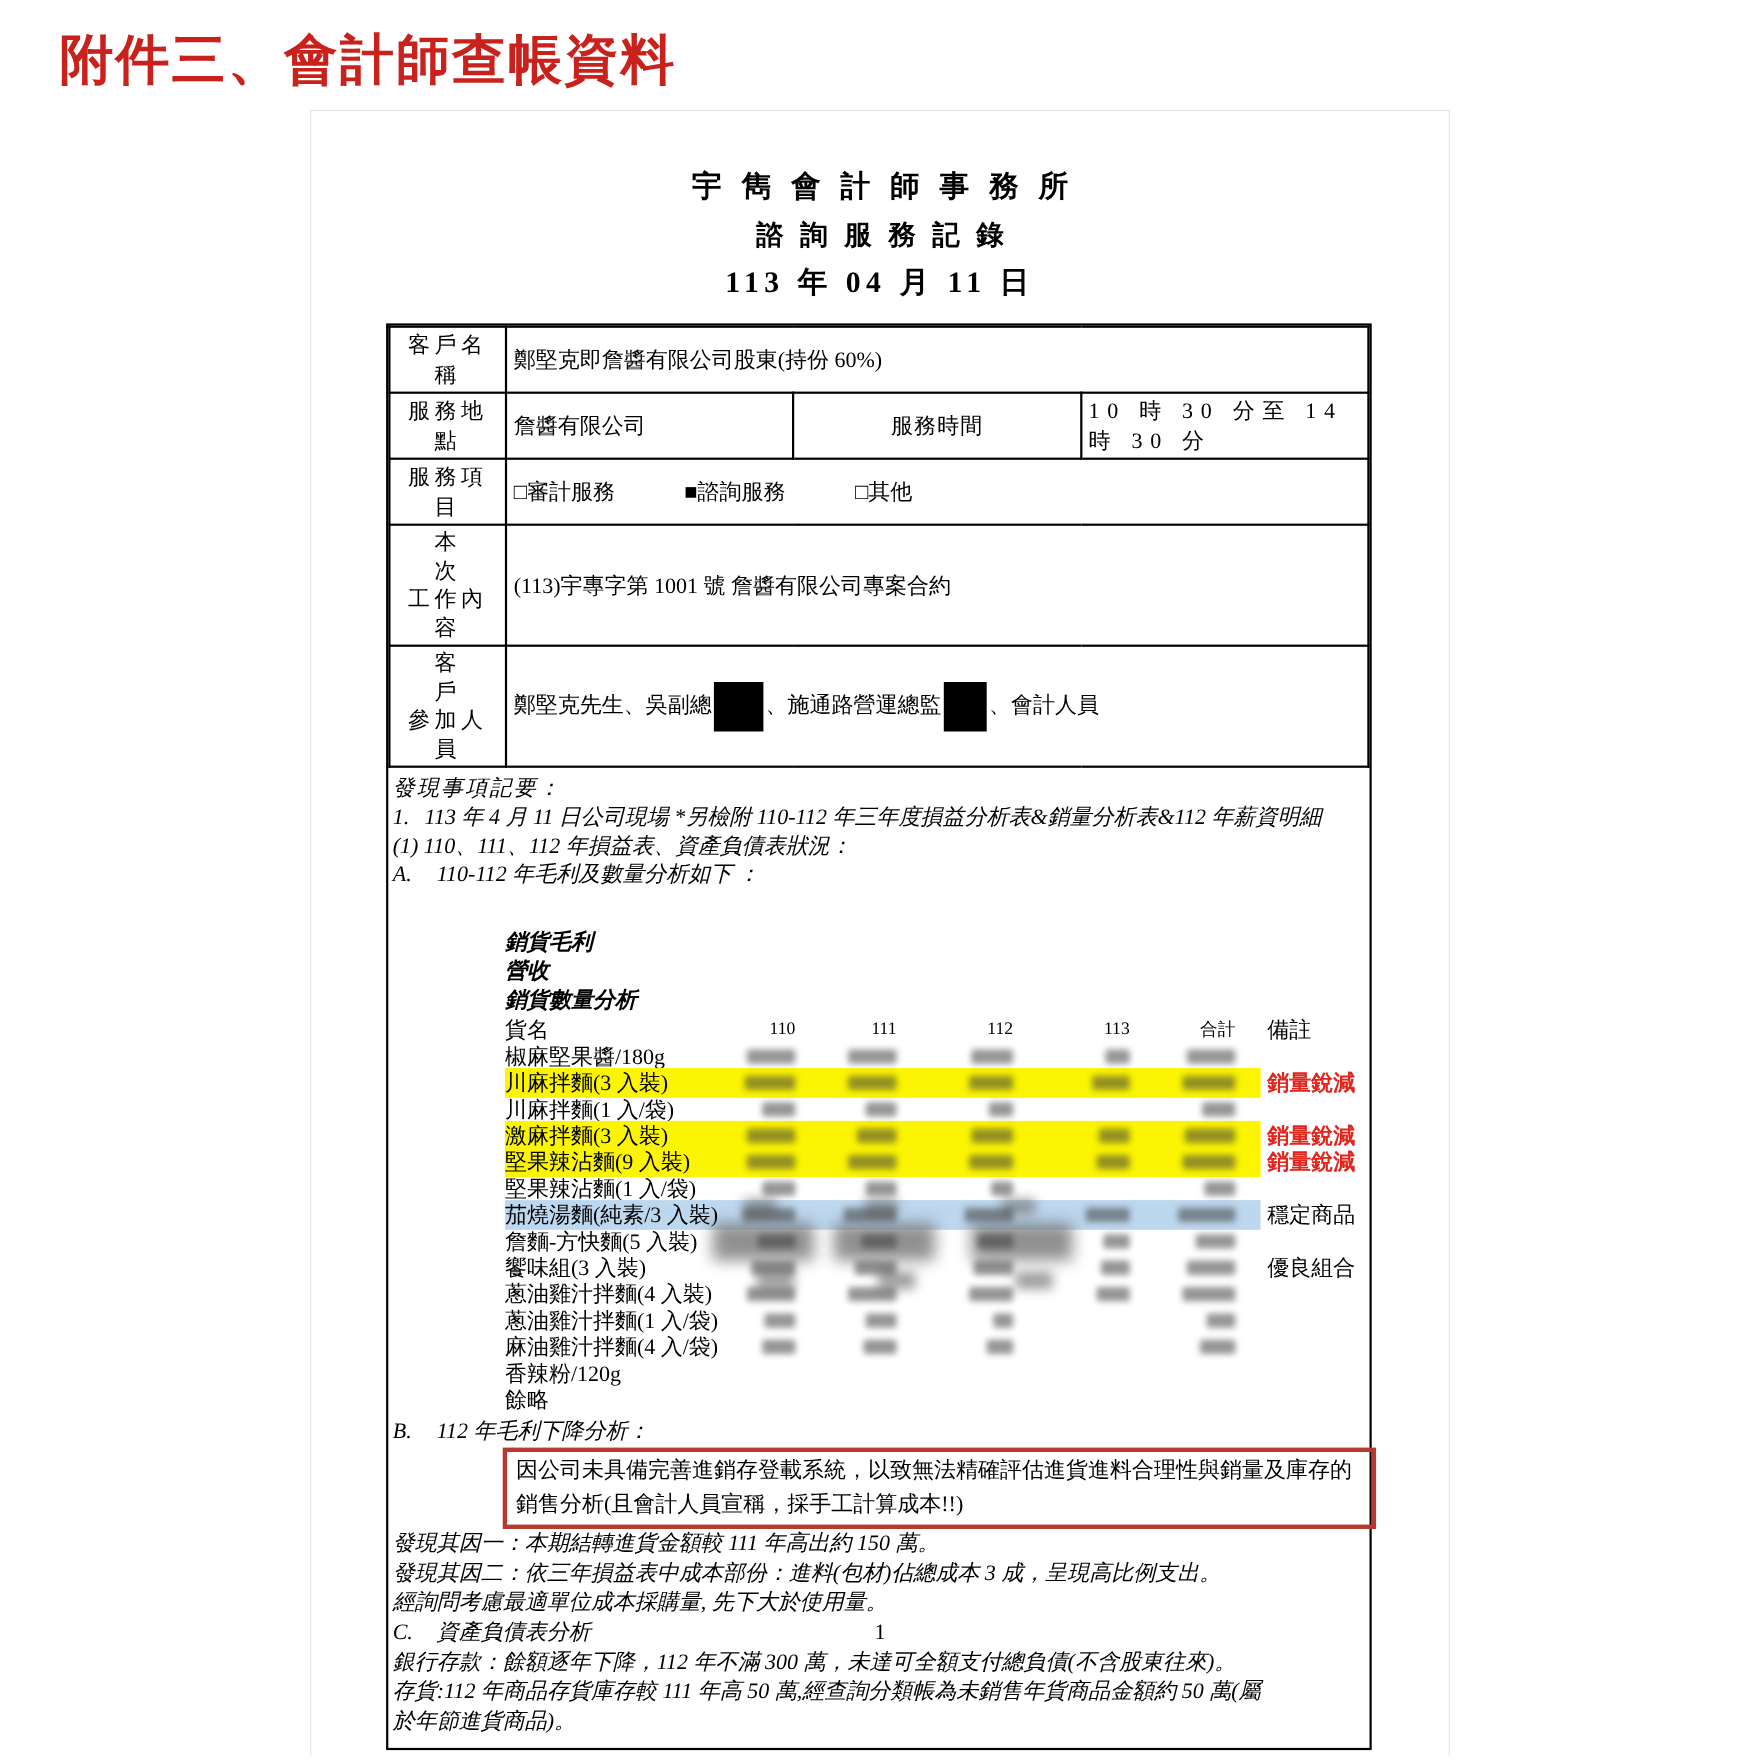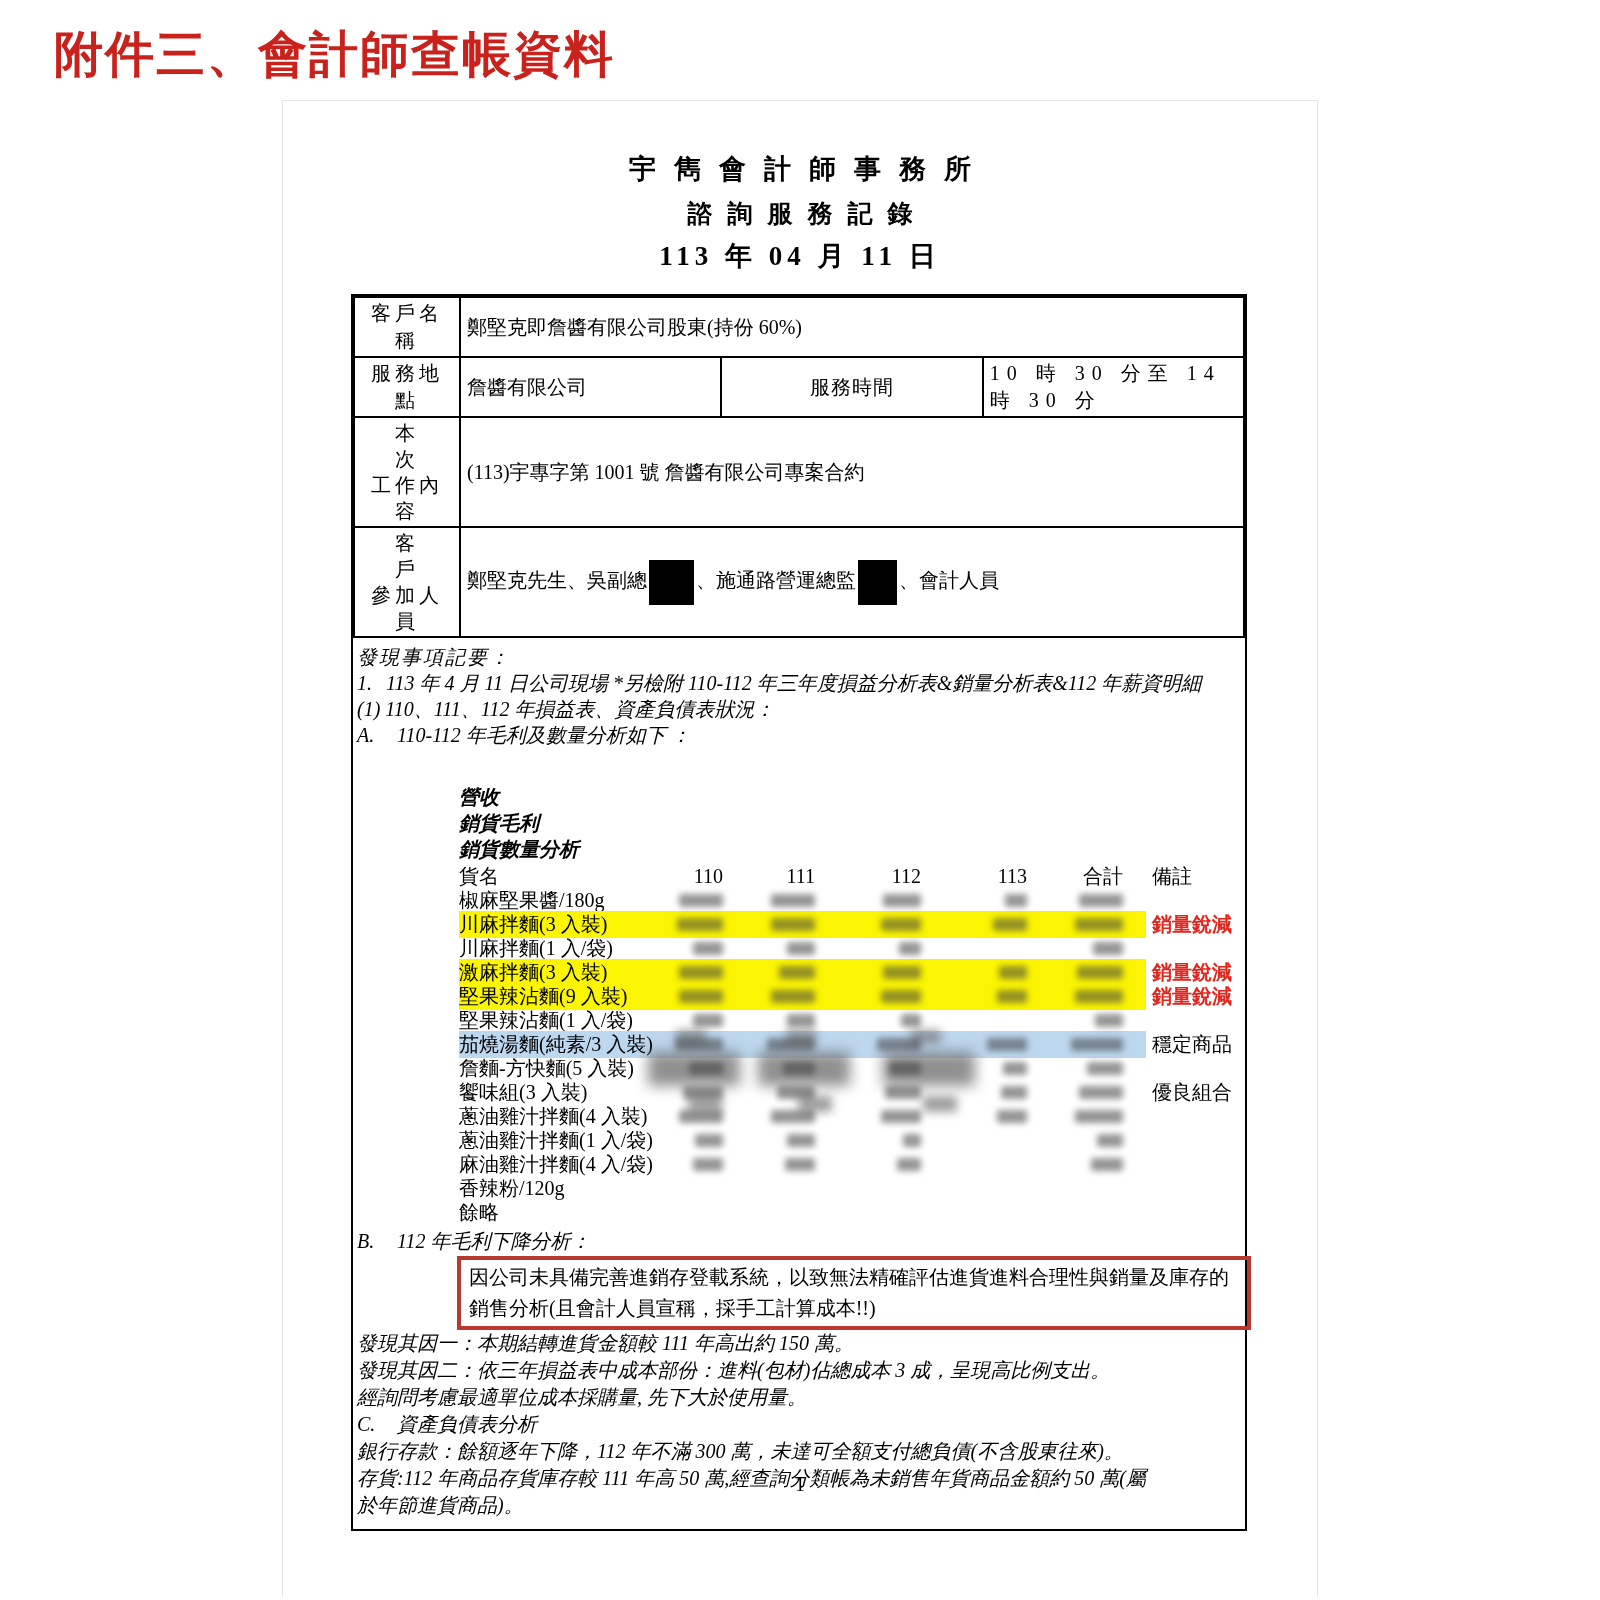--- a/index.html
+++ b/index.html
@@ -65,21 +65,21 @@
   .srow{display:flex;align-items:center;height:24px;margin-left:102px;font-size:20px;}
   .band{display:flex;align-items:center;width:670px;padding-right:17px;box-sizing:content-box;}
   .band.hl-yellow{background:#fbf402;}
   .band.hl-blue{background:#bdd7ee;}
   .c-name{width:212px;white-space:nowrap;overflow:visible;}
   .c-num{display:flex;justify-content:flex-end;align-items:center;padding-right:6px;box-sizing:border-box;}
   .c1{width:58px;}.c2{width:92px;}.c3{width:106px;}.c4{width:106px;}.c5{width:96px;}
   .c-note{width:130px;padding-left:6px;white-space:nowrap;}
   .c-note.red{color:#e2251d;font-weight:bold;}
   .blob{display:inline-block;height:13px;background:#3f3f3f;filter:blur(3px);opacity:.55;border-radius:2px;}
-  .hdr .c-num{font-size:20px;}
+  .hdr .c-num{font-size:16px;}
   
   .red-box{
     margin-left:100px;margin-top:2px;width:770px;
     border:4px solid #b7392f;padding:2px 8px;line-height:31px;box-sizing:content-box;
   }
   .after-box p{line-height:27px;}
   .wrapline{width:790px;}
   .page-no{position:absolute;left:0;top:1372px;width:100%;text-align:center;font-size:20px;}
 </style>
 </head>
@@ -99,20 +99,28 @@
       <tbody>
           <tr class="r1">
         <td class="lbl">客戶名稱</td>
         <td class="val" colspan="3">鄭堅克即詹醬有限公司股東(持份 60%)</td>
       </tr>
       <tr class="r2">
         <td class="lbl">服務地點</td>
         <td class="val" style="width:378px;">詹醬有限公司</td>
         <td class="time-lbl">服務時間</td>
         <td class="time-val">10 時 30 分至 14 時 30 分</td>
+      </tr>
+      <tr class="r3">
+        <td class="lbl">服務項目</td>
+        <td class="val" colspan="3">
+          <span class="svc-opt">□審計服務</span>
+          <span class="svc-opt">■諮詢服務</span>
+          <span class="svc-opt">□其他</span>
+        </td>
       </tr>
       <tr class="r4">
         <td class="lbl">
           <span class="two-line">
             <span>本　　次</span>
             <span>工作內容</span>
           </span>
         </td>
         <td class="val" colspan="3">(113)宇專字第 1001 號 詹醬有限公司專案合約</td>
       </tr>
@@ -148,22 +156,22 @@
             <div class="b-bot"></div>
           </div>
         <div class="bgrp" style="left:235px;">
             <div class="b-top"></div>
             <div class="b-mid"></div>
             <div class="b-bot"></div>
           </div>
       </div>
 
       <div class="pl-labels">
+        <p>銷貨毛利</p>
         <p>營收</p>
-        <p>銷貨毛利</p>
         <p>銷貨數量分析</p>
       </div>
 
       <div class="sales">
         <div class="srow hdr">
           <div class="band">
             <span class="c-name">貨名</span>
             <span class="c-num c1">110</span>
             <span class="c-num c2">111</span>
             <span class="c-num c3">112</span>

